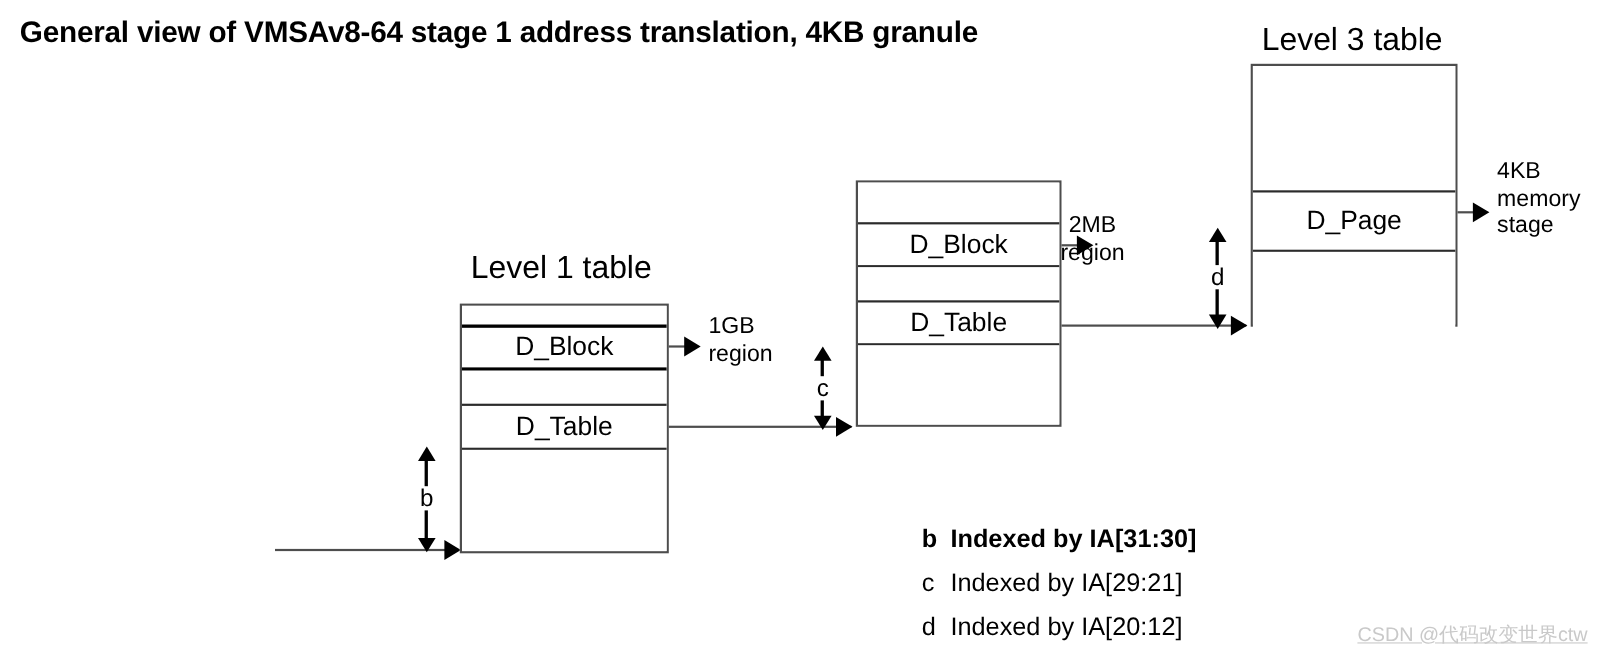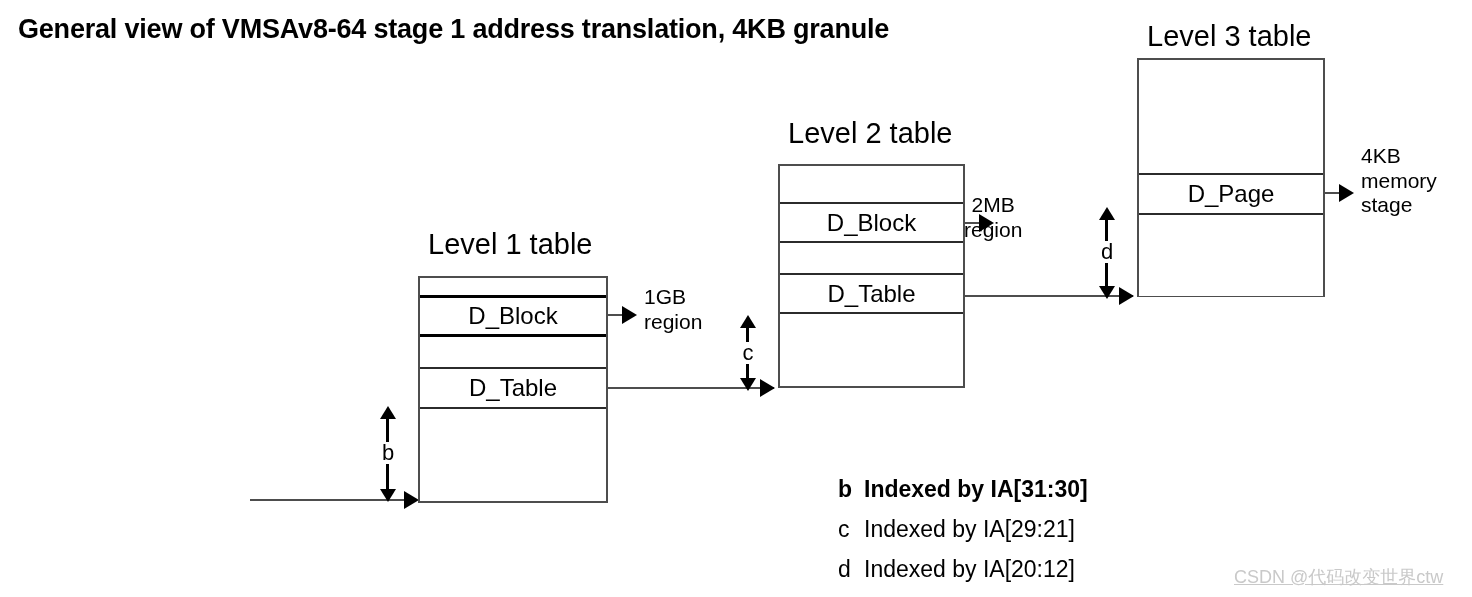--- a/index.html
+++ b/index.html
@@ -186,21 +186,20 @@
   <div class="abs hline" style="left:608px; top:387px; width:166px;"></div>
   <div class="abs arrow-right" style="left:760px; top:379px;"></div>
 
   <div class="abs" style="left:738px; top:315px; width:20px; height:76px;">
     <div class="abs arrow-up" style="left:2px; top:0px;"></div>
     <div class="abs dim-stem" style="left:8px; top:11px; height:56px;"></div>
     <div class="abs arrow-down" style="left:2px; top:63px;"></div>
     <div class="abs dim-letter" style="left:-3px; top:27px; width:26px; background:#ffffff;">c</div>
   </div>
 
-  <div class="abs table-caption" style="left:788px; top:117px;">Level 2 table</div>
 
   <div class="abs ptable" style="left:778px; top:164px; width:187px; height:224px;">
     <div class="seg" style="height:36px;"></div>
     <div class="seg entry" style="height:41px;">
       <span class="entry-label">D_Block</span>
     </div>
     <div class="seg" style="height:30px;"></div>
     <div class="seg entry" style="height:41px;">
       <span class="entry-label">D_Table</span>
     </div>
@@ -221,21 +220,21 @@
     <div class="abs arrow-up" style="left:2px; top:0px;"></div>
     <div class="abs dim-stem" style="left:8px; top:11px; height:70px;"></div>
     <div class="abs arrow-down" style="left:2px; top:79px;"></div>
     <div class="abs dim-letter" style="left:-3px; top:34px; width:26px; background:#ffffff;">d</div>
   </div>
 
   <div class="abs table-caption" style="left:1147px; top:20px;">Level 3 table</div>
 
   <div class="abs ptable" style="left:1137px; top:58px; width:188px; height:239px;">
     <div class="seg" style="height:113px;"></div>
-    <div class="seg entry" style="height:42px;">
+    <div class="seg entry" style="height:56px;">
       <span class="entry-label">D_Page</span>
     </div>
     <div class="seg" style="height:81px;"></div>
   </div>
 
   <div class="abs hline" style="left:1325px; top:192px; width:18px;"></div>
   <div class="abs arrow-right" style="left:1339px; top:184px;"></div>
   <div class="abs region-label" style="left:1361px; top:144px;">
     <div>4KB</div>
     <div>memory</div>

